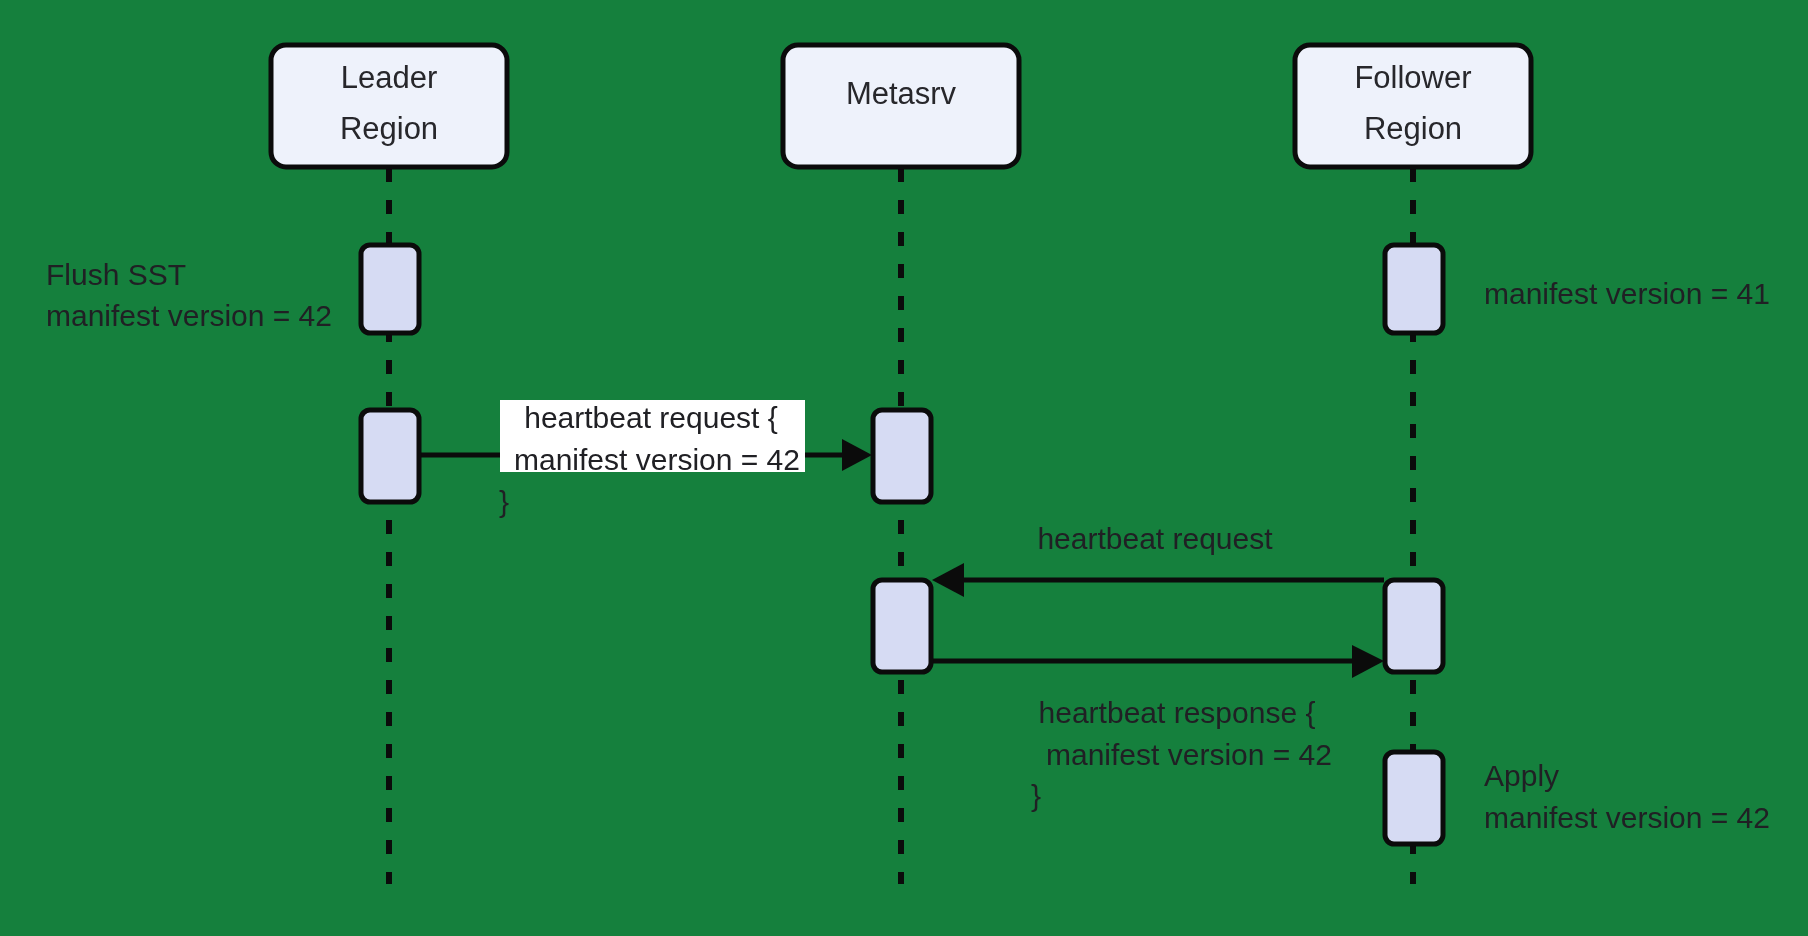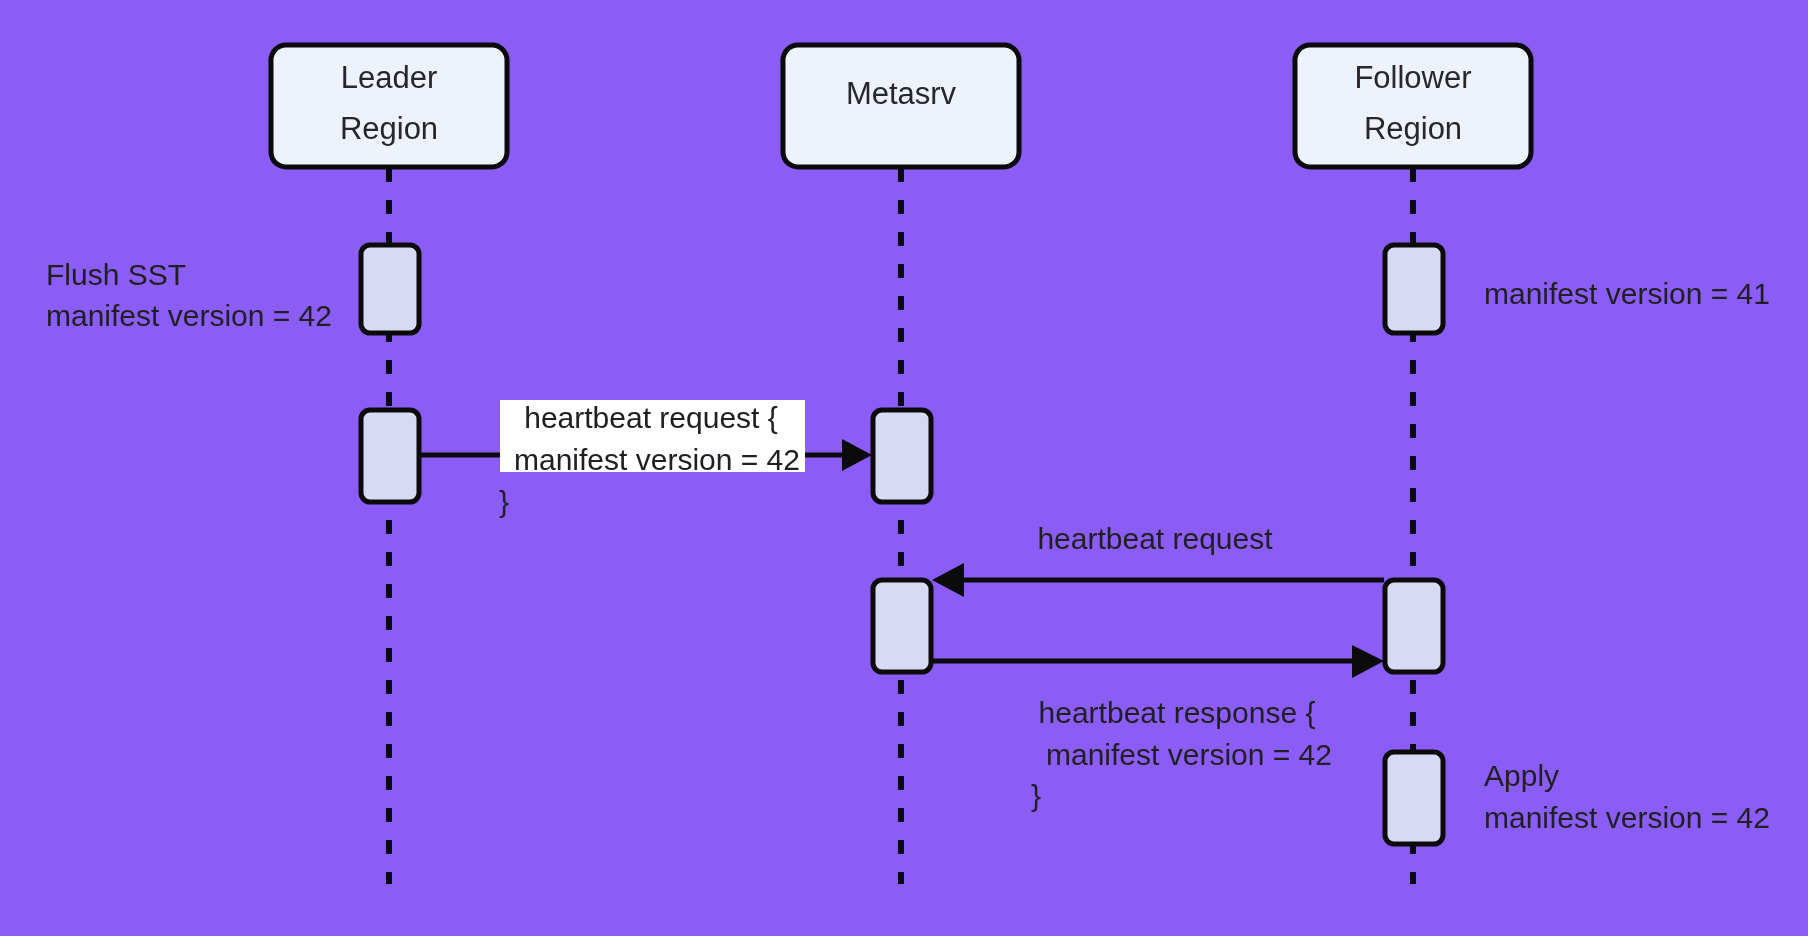--- a/index.html
+++ b/index.html
@@ -11,21 +11,21 @@
   body {
     width: 1808px;
     height: 936px;
     font-family: "Liberation Sans", sans-serif;
     overflow: hidden;
   }
   #diagram-root {
     position: relative;
     width: 1808px;
     height: 936px;
-    background: #8b5cf6;
+    background: #15803d;
   }
   svg#seq-svg {
     position: absolute;
     top: 0;
     left: 0;
     width: 1808px;
     height: 936px;
     display: block;
   }
   .participant-box {

